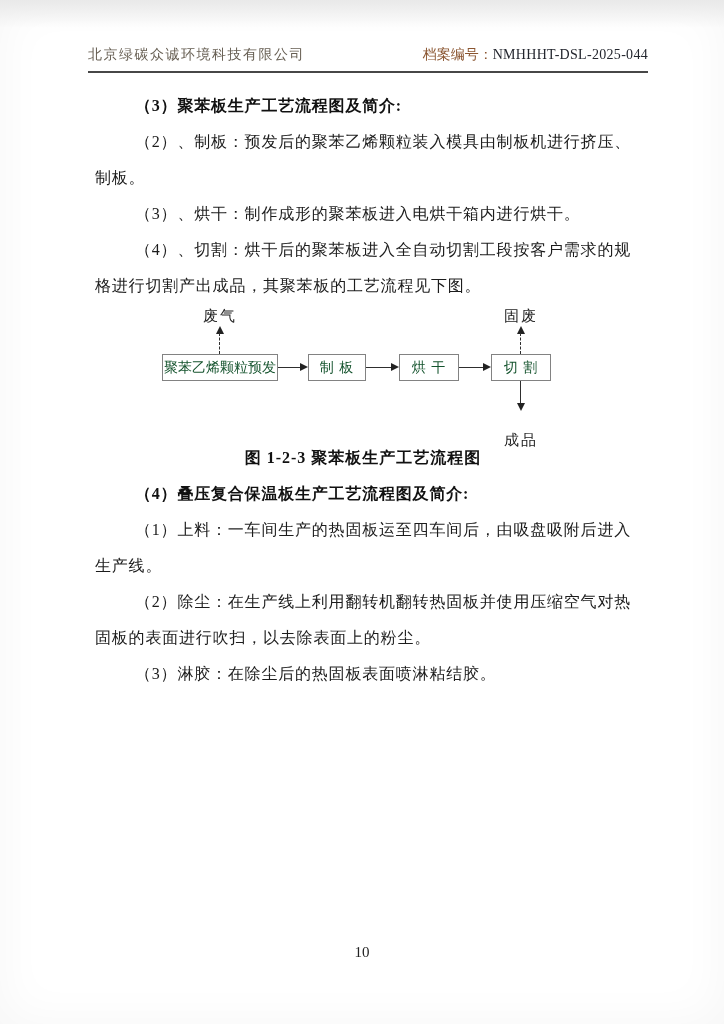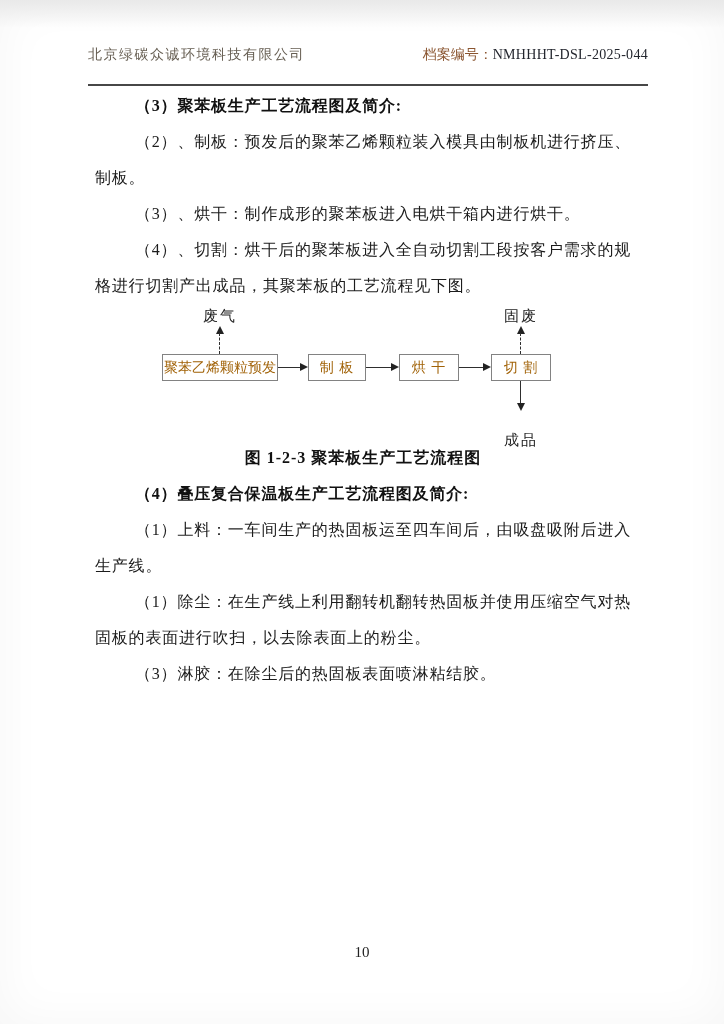--- a/index.html
+++ b/index.html
@@ -16,21 +16,21 @@
   .page::before {
     content:""; position:absolute; top:0; left:0; right:0; height:28px;
     background:linear-gradient(#e9e9e9, rgba(255,255,255,0));
     pointer-events:none;
   }
 
   
   .header {
     position:absolute; left:88px; top:46px; width:560px;
     display:flex; justify-content:space-between; align-items:baseline;
-    padding-bottom:20px; border-bottom:2px solid #474747;
+    padding-bottom:7px; border-bottom:2px solid #474747;
     font-size:14px;
   }
   .header .company { color:#665e52; letter-spacing:1.5px; }
   .header .file-no { white-space:nowrap; }
   .header .file-label { color:#8a5530; }
   .header .file-number { color:#23262e; letter-spacing:0.3px; }
 
   
   .content { position:absolute; top:88px; left:95px; width:536px; }
   .para, .heading {
@@ -40,21 +40,21 @@
   }
   .heading { font-weight:bold; color:#111; }
   .caption { margin:0; font-size:16px; line-height:36px; font-weight:bold;
              text-align:center; letter-spacing:1px; color:#111; }
 
   
   .flowchart { position:relative; height:136px; }
   .fc-box {
     position:absolute; box-sizing:border-box;
     border:1px solid #828282; background:#fff;
-    font-size:14px; color:#a16207; letter-spacing:1px;
+    font-size:14px; color:#14532d; letter-spacing:1px;
     display:flex; align-items:center; justify-content:center;
     white-space:nowrap;
   }
   .fc-label {
     position:absolute; font-size:15px; color:#222; letter-spacing:2px;
     transform:translateX(-50%); white-space:nowrap; line-height:20px;
   }
   .fc-hline { position:absolute; height:0; border-top:1.6px solid #2e2e2e; }
   .fc-vline-dash { position:absolute; width:0; border-left:1.6px dashed #2e2e2e; }
   .fc-vline { position:absolute; width:0; border-left:1.6px solid #2e2e2e; }
@@ -119,19 +119,19 @@
 
       <span class="fc-vline" style="left:425px; top:77px; height:23px;"></span>
       <span class="head-down" style="left:422px; top:99px;"></span>
       <span class="fc-label" style="left:426px; top:126px;">成品</span>
     </div>
 
     <p class="caption">图 1-2-3 聚苯板生产工艺流程图</p>
 
     <h3 class="heading">（4）叠压复合保温板生产工艺流程图及简介:</h3>
     <p class="para">（1）上料：一车间生产的热固板运至四车间后，由吸盘吸附后进入生产线。</p>
-    <p class="para">（1）除尘：在生产线上利用翻转机翻转热固板并使用压缩空气对热固板的表面进行吹扫，以去除表面上的粉尘。</p>
+    <p class="para">（2）除尘：在生产线上利用翻转机翻转热固板并使用压缩空气对热固板的表面进行吹扫，以去除表面上的粉尘。</p>
     <p class="para">（3）淋胶：在除尘后的热固板表面喷淋粘结胶。</p>
   </div>
 
   <div class="page-number">10</div>
 
 </div>
 
 </body></html>

